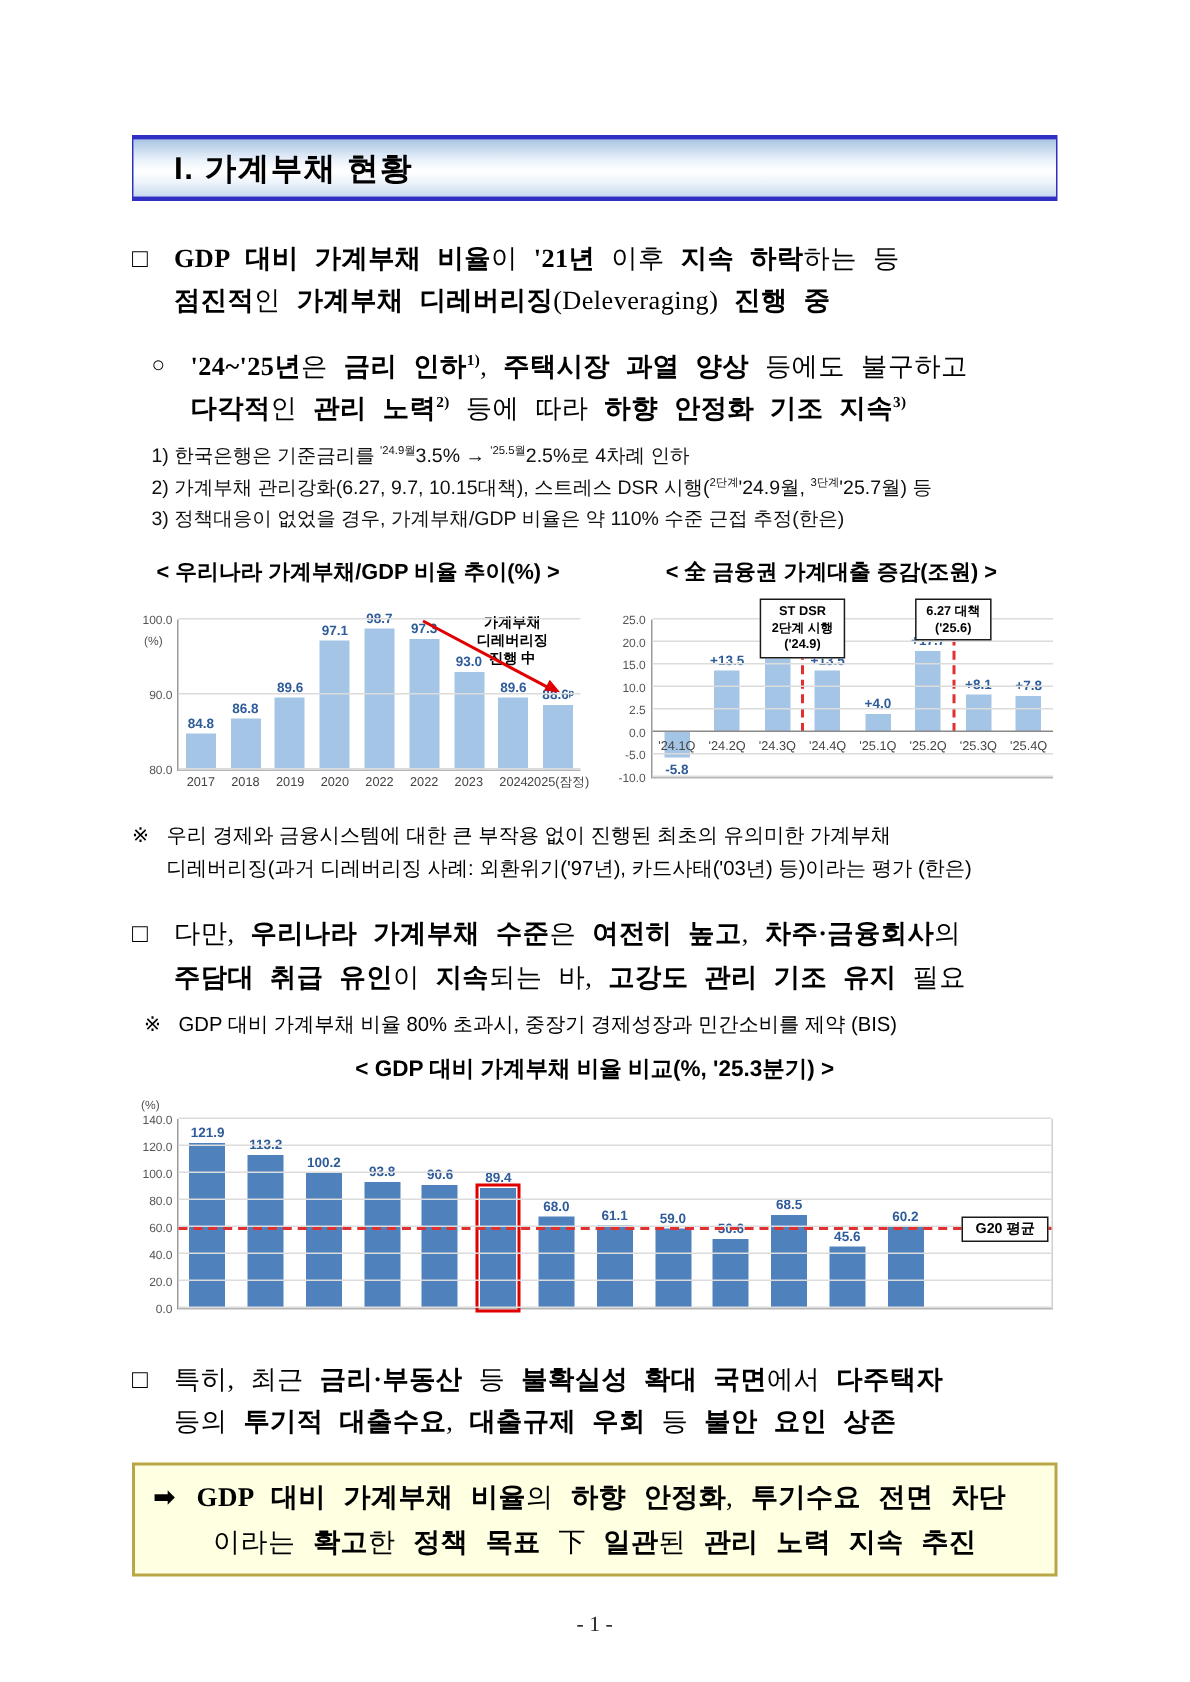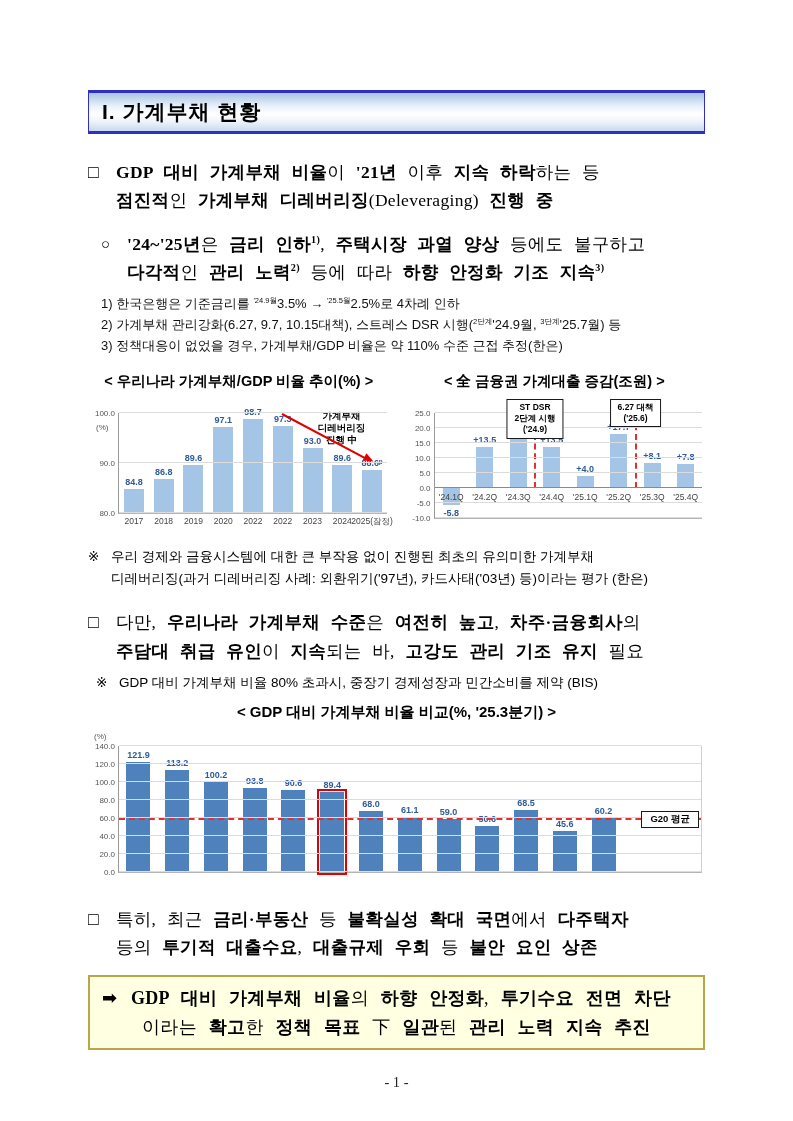--- a/index.html
+++ b/index.html
@@ -2,21 +2,21 @@
 <html><head>
 <meta charset="utf-8">
 <style>
   html,body{margin:0;padding:0;background:#ffffff;}
   .page{position:relative;width:793px;height:1121px;background:#fff;overflow:hidden;
         font-family:"Liberation Serif","DejaVu Serif",serif;color:#000;}
   
   .section-header{margin:90px 88px 0 88px;border:1px solid #2f2fc4;border-top:3px solid #2f2fc4;
         border-bottom:3px solid #2f2fc4;
         background:linear-gradient(180deg,#a9c5e3 0%,#e9f1fa 35%,#ffffff 55%,#eef4fb 75%,#c8d9ee 100%);
-        padding:5px 13px;}
+        padding:5px 27px;}
   .section-title{font-family:"Liberation Sans","DejaVu Sans",sans-serif;font-weight:bold;font-size:21px;letter-spacing:1px;}
   
   .para{display:flex;margin:0 88px;font-size:17.5px;line-height:1.62;letter-spacing:.3px;}
   .para .marker{flex:none;width:28px;}
   .para .rline{word-spacing:6px;}
   .b{font-weight:bold;}
   sup{font-size:58%;line-height:0;}
   #p1{margin-top:24px;}
   #p2{margin-top:15px;padding-left:13px;}
   #p2 .marker{width:26px;font-size:15px;padding-top:2px;}
@@ -208,21 +208,21 @@
             </div>
         <div class="gl" style="bottom: 105px;"></div>
             <div class="yl" style="bottom: 100px;">25.0</div>
             <div class="gl" style="bottom: 90px;"></div>
             <div class="yl" style="bottom: 85px;">20.0</div>
             <div class="gl" style="bottom: 75px;"></div>
             <div class="yl" style="bottom: 70px;">15.0</div>
             <div class="gl" style="bottom: 60px;"></div>
             <div class="yl" style="bottom: 55px;">10.0</div>
             <div class="gl" style="bottom: 45px;"></div>
-            <div class="yl" style="bottom: 40px;">5.0</div>
+            <div class="yl" style="bottom: 40px;">2.5</div>
             <div class="gl axis" style="bottom: 30px;"></div>
             <div class="yl" style="bottom: 25px;">0.0</div>
             <div class="gl" style="bottom: 15px;"></div>
             <div class="yl" style="bottom: 10px;">-5.0</div>
             <div class="gl" style="bottom: 0px;"></div>
             <div class="yl" style="bottom: -5px;">-10.0</div>
           </div>
       </div>
     </div>
 

